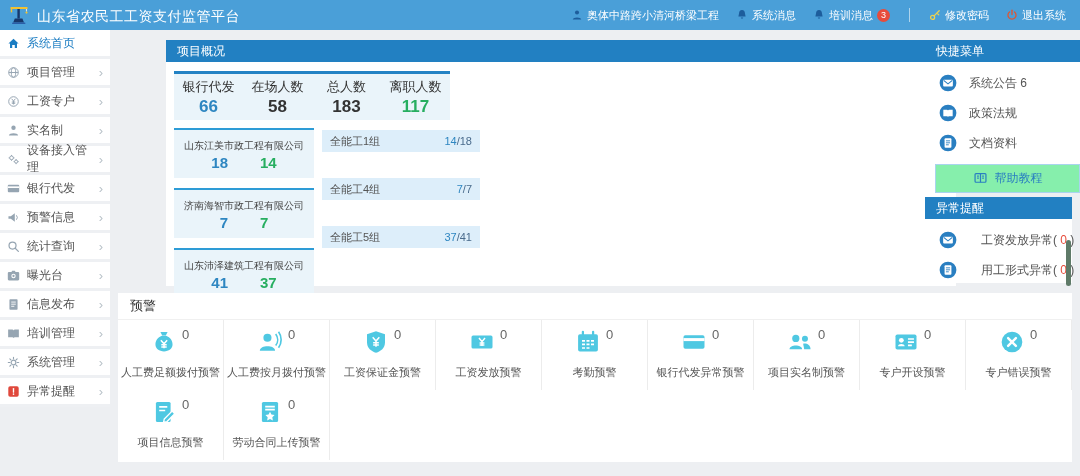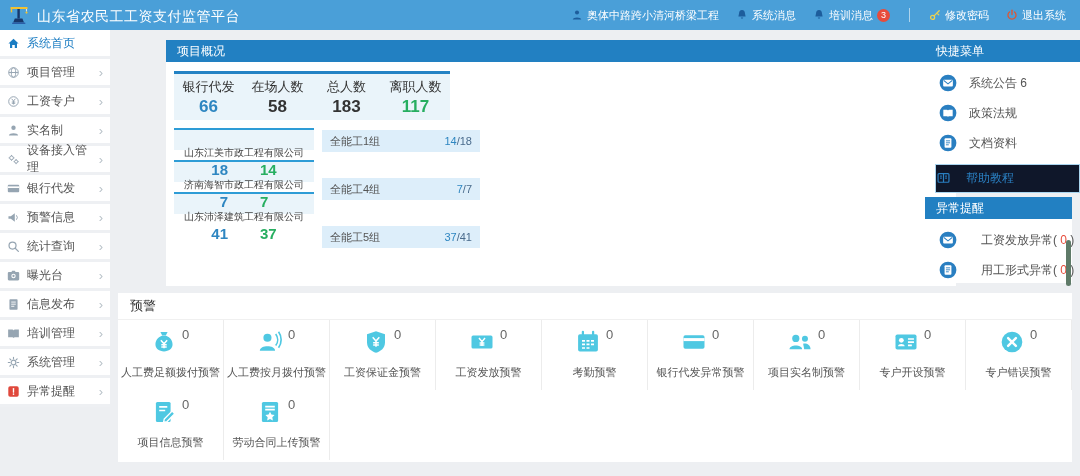--- a/index.html
+++ b/index.html
@@ -40,37 +40,37 @@
   .overview { left:118px; top:40px; width:790px; height:246px;margin-left:48px; }
 
   .stats { position:absolute; left:8px; top:31px; width:276px; height:49px; background:#eaf4fa;
            border-top:3px solid #2382c4; display:flex; }
   .stat { flex:1; text-align:center; padding-top:4px; }
   .stat .slab { font-size:13px; color:#333; white-space:nowrap; }
   .stat .sval { font-size:17px; font-weight:bold; margin-top:1px; }
   .c-blue { color:#2e86c1; } .c-green { color:#27ae60; } .c-dark { color:#333; } .c-red { color:#e74c3c; }
 
   .companies { position:absolute; left:8px; top:88px; width:140px; }
-  .ccard { background:#eaf4fa; border-top:2px solid #2e9cd6; height:22px; margin-bottom:10px;
-           text-align:center; padding-top:16px; cursor:pointer; }
+  .ccard { background:#eaf4fa; border-top:2px solid #2e9cd6; height:50px; margin-bottom:10px;
+           text-align:center; padding-top:9px; cursor:pointer; }
   .cname { font-size:10px; color:#444; white-space:nowrap; }
   .cnums { display:flex; justify-content:center; gap:32px; font-size:15px; font-weight:bold; margin-top:1px; }
 
   .groups { position:absolute; left:156px; top:90px; width:158px; }
   .grow { height:22px; background:#ddeefa; display:flex; align-items:center; justify-content:space-between;
           padding:0 8px; font-size:11px; color:#555; margin-bottom:26px; cursor:pointer; }
   .gval { font-size:11px; } .gval .tot { color:#4a6b8c; }
 
   
   .quick { left:925px; top:40px; width:165px; height:152px; }
   .qitems { padding-top:6px; }
   .qitem { display:flex; align-items:center; gap:12px; height:30px; padding:0 14px; font-size:12px; color:#555; cursor:pointer; }
   .qitem .icon svg { width:18px; height:18px; }
   .helpbtn { margin:6px 10px 0 10px; height:29px; border:1px solid #a9d4ee; display:flex; align-items:center;
-             justify-content:flex-start; gap:15px; color:#2a7fc1; font-size:12px; cursor:pointer; background:#0f172a; }
+             justify-content:center; gap:7px; color:#2a7fc1; font-size:12px; cursor:pointer; background:#86efac; }
   .helpbtn .icon svg { width:15px; height:15px; }
 
   .except { left:925px; top:197px; width:147px; height:86px; }
   .eitems { padding-top:6px; }
   .eitem { display:flex; align-items:center; gap:24px; height:30px; padding:0 14px; font-size:12px; color:#555; cursor:pointer; }
   .eitem .icon svg { width:18px; height:18px; }
   .etext { white-space:nowrap; }
 
   .scrollthumb { position:absolute; left:1066px; top:240px; width:5px; height:46px; background:#5f7a68; border-radius:3px; cursor:pointer; }
 

